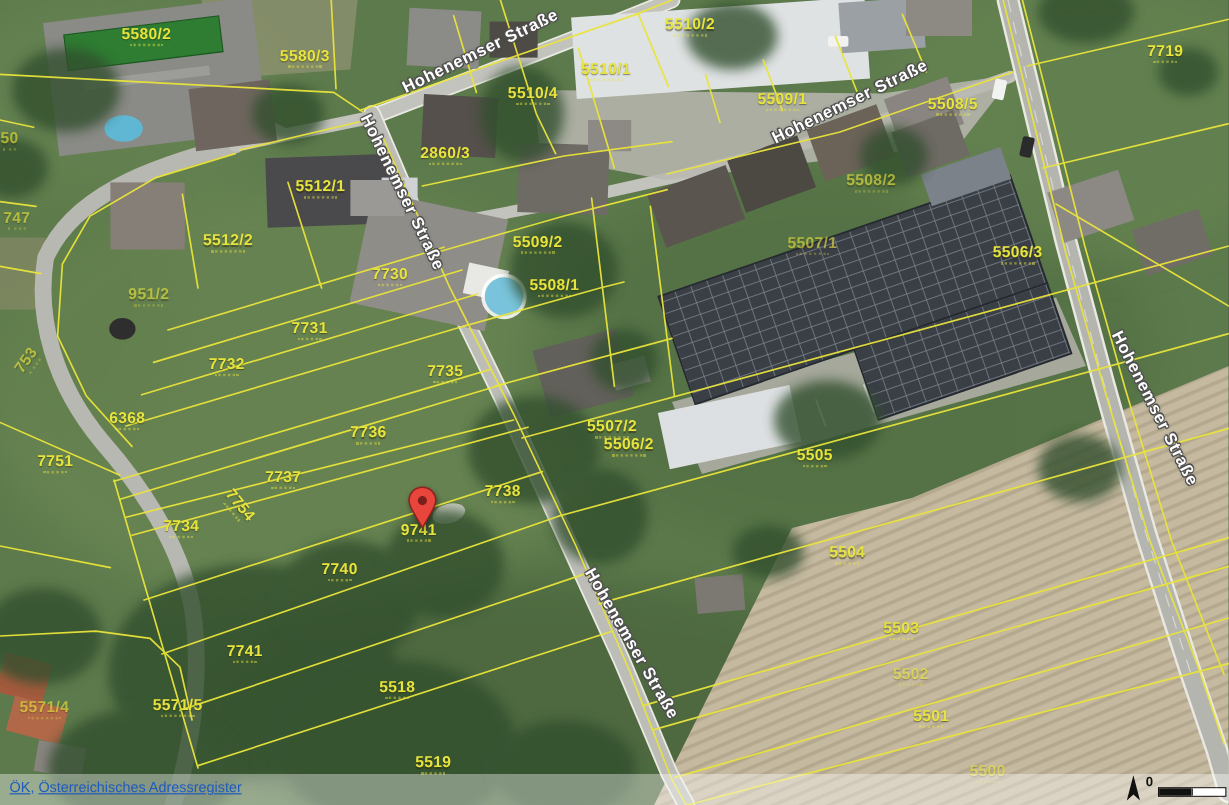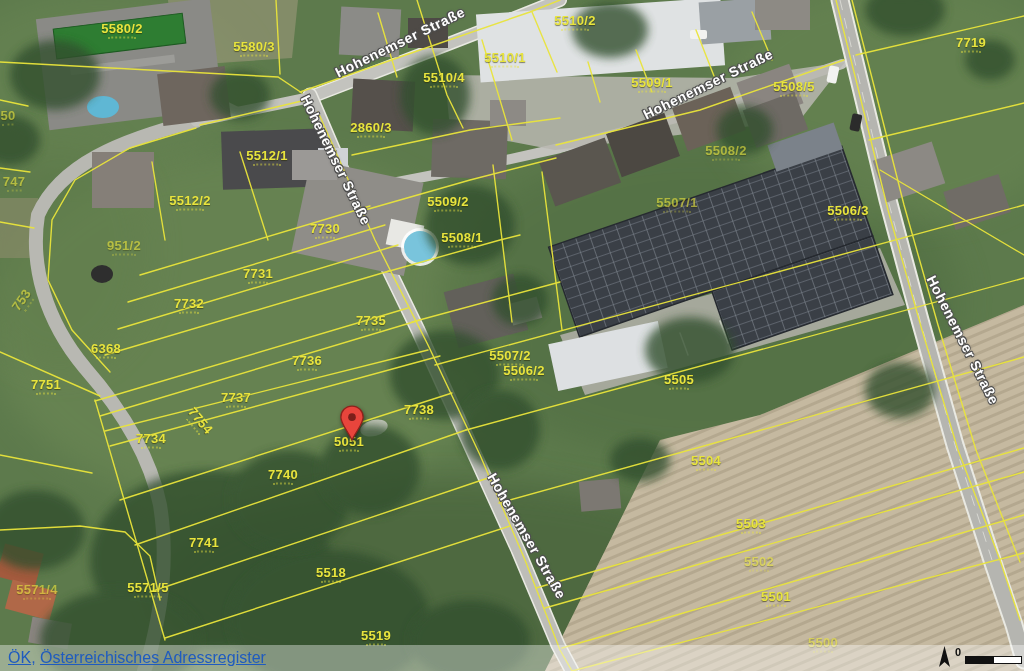--- a/index.html
+++ b/index.html
@@ -14,21 +14,21 @@
           border-top:2px dotted rgba(232,228,62,.45);}
   .plabel.faint{opacity:.62;}
   .slabel{position:absolute;transform:translate(-50%,-50%);color:#fff;
           font-size:14px;font-weight:bold;letter-spacing:.6px;white-space:nowrap;line-height:1;
           text-shadow:-1px 0 0 #4f4f4f,1px 0 0 #4f4f4f,0 -1px 0 #4f4f4f,0 1px 0 #4f4f4f,
                       -1px -1px 0 #4f4f4f,1px 1px 0 #4f4f4f,0 0 3px #4f4f4f;}
   .marker{position:absolute;width:26px;height:36px;transform:translate(-50%,-100%);
           filter:drop-shadow(1px 2px 2px rgba(0,0,0,.45));cursor:pointer;}
   .bottom-bar{position:absolute;left:0;bottom:0;width:100%;height:26px;
           background:rgba(255,255,255,.38);}
-  .attr{position:absolute;left:8px;top:4px;font-size:16px;color:#1f5bbf;}
+  .attr{position:absolute;left:8px;top:4px;font-size:12px;color:#1f5bbf;}
   .attr a{color:#1f5bbf;text-decoration:underline;cursor:pointer;}
   .scale-group{position:absolute;right:2px;bottom:2px;height:24px;display:flex;
           align-items:center;gap:4px;color:#111;}
   .scale-zero{font-size:11px;font-weight:bold;position:relative;top:-5px;}
   .scale-bar{display:flex;height:6px;border:1px solid #111;position:relative;top:3px;}
   .scale-bar .seg{width:27px;height:6px;}
   .seg.black{background:#111;}
   .seg.white{background:#fff;border-left:1px solid #111;}
 </style>
 </head>
@@ -234,40 +234,40 @@
       <div class="plabel" style="left: 190px; top: 202px;">5512/2</div>
       <div class="plabel faint" style="left: 677px; top: 204px;">5507/1</div>
       <div class="plabel" style="left: 848px; top: 212px;">5506/3</div>
       <div class="plabel" style="left: 325px; top: 230px;">7730</div>
       <div class="plabel faint" style="left: 124px; top: 247px;">951/2</div>
       <div class="plabel" style="left: 462px; top: 239px;">5508/1</div>
       <div class="plabel" style="left: 258px; top: 275px;">7731</div>
       <div class="plabel" style="left: 189px; top: 305px;">7732</div>
       <div class="plabel" style="left: 510px; top: 319px; margin-top: 38px;">5507/2</div>
       <div class="plabel" style="left: 106px; top: 350px;">6368</div>
-      <div class="plabel" style="left: 371px; top: 322px;">7735</div>
+      <div class="plabel" style="left: 371px; top: 311px;">7735</div>
       <div class="plabel" style="left: 307px; top: 362px;">7736</div>
       <div class="plabel" style="left: 524px; top: 372px;">5506/2</div>
       <div class="plabel" style="left: 679px; top: 381px;">5505</div>
       <div class="plabel" style="left: 46px; top: 386px;">7751</div>
       <div class="plabel" style="left: 236px; top: 399px;">7737</div>
       <div class="plabel" style="left: 199px; top: 422px; transform: translate(-50%, -50%) rotate(50deg);">7754</div>
       <div class="plabel" style="left: 419px; top: 411px;">7738</div>
-      <div class="plabel" style="left: 349px; top: 443px;">5051</div>
+      <div class="plabel" style="left: 349px; top: 443px;">9741</div>
       <div class="plabel" style="left: 151px; top: 440px;">7734</div>
       <div class="plabel" style="left: 706px; top: 462px;">5504</div>
       <div class="plabel" style="left: 283px; top: 476px;">7740</div>
       <div class="plabel" style="left: 751px; top: 525px;">5503</div>
       <div class="plabel" style="left: 204px; top: 544px;">7741</div>
       <div class="plabel faint" style="left: 759px; top: 563px;">5502</div>
       <div class="plabel" style="left: 331px; top: 574px;">5518</div>
       <div class="plabel faint" style="left: 37px; top: 591px;">5571/4</div>
       <div class="plabel" style="left: 108px; top: 589px; margin-left: 40px;">5571/5</div>
       <div class="plabel" style="left: 776px; top: 598px;">5501</div>
-      <div class="plabel" style="left: 376px; top: 637px;">5519</div>
+      <div class="plabel" style="left: 361px; top: 637px;">5519</div>
       <div class="plabel faint" style="left: 823px; top: 644px;">5500</div>
       <div class="plabel" style="left: 971px; top: 44px;">7719</div>
       <div class="plabel faint" style="left: 8px; top: 117px;">50</div>
       <div class="plabel faint" style="left: 14px; top: 183px;">747</div>
       <div class="plabel faint" style="left: 23px; top: 301px; transform: translate(-50%, -50%) rotate(-55deg);">753</div>
       <div class="slabel" style="left: 400px; top: 42px; transform: translate(-50%, -50%) rotate(-26deg);">Hohenemser Straße</div>
       <div class="slabel" style="left: 336px; top: 160px; transform: translate(-50%, -50%) rotate(64deg);">Hohenemser Straße</div>
       <div class="slabel" style="left: 708px; top: 84px; transform: translate(-50%, -50%) rotate(-26deg);">Hohenemser Straße</div>
       <div class="slabel" style="left: 963px; top: 340px; transform: translate(-50%, -50%) rotate(63deg);">Hohenemser Straße</div>
       <div class="slabel" style="left: 527px; top: 536px; transform: translate(-50%, -50%) rotate(60deg);">Hohenemser Straße</div>

